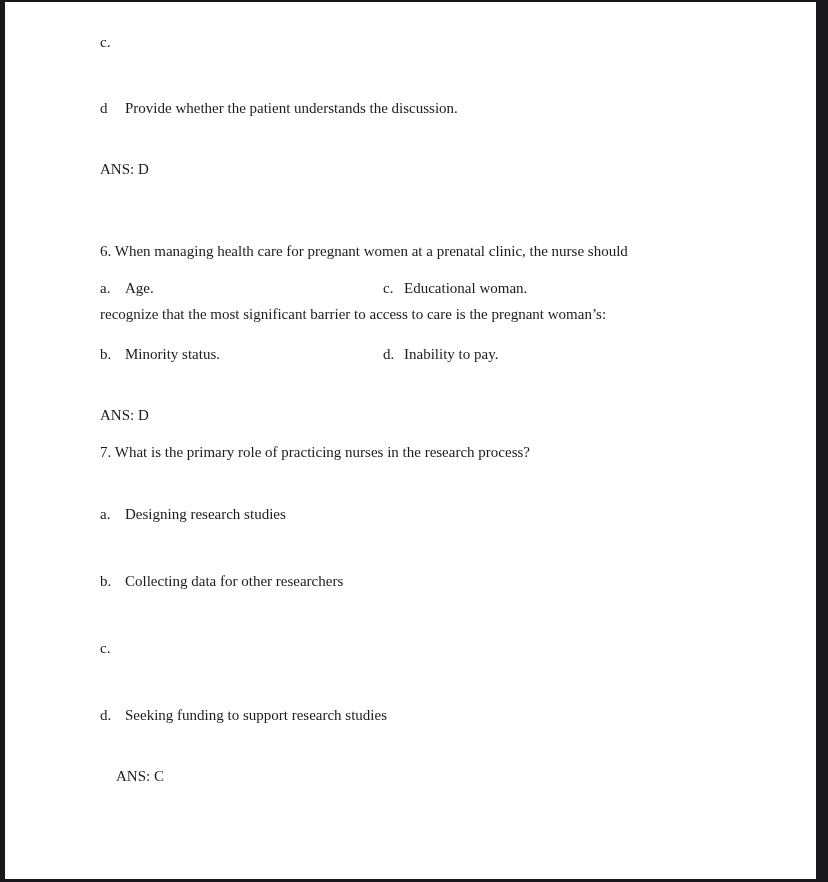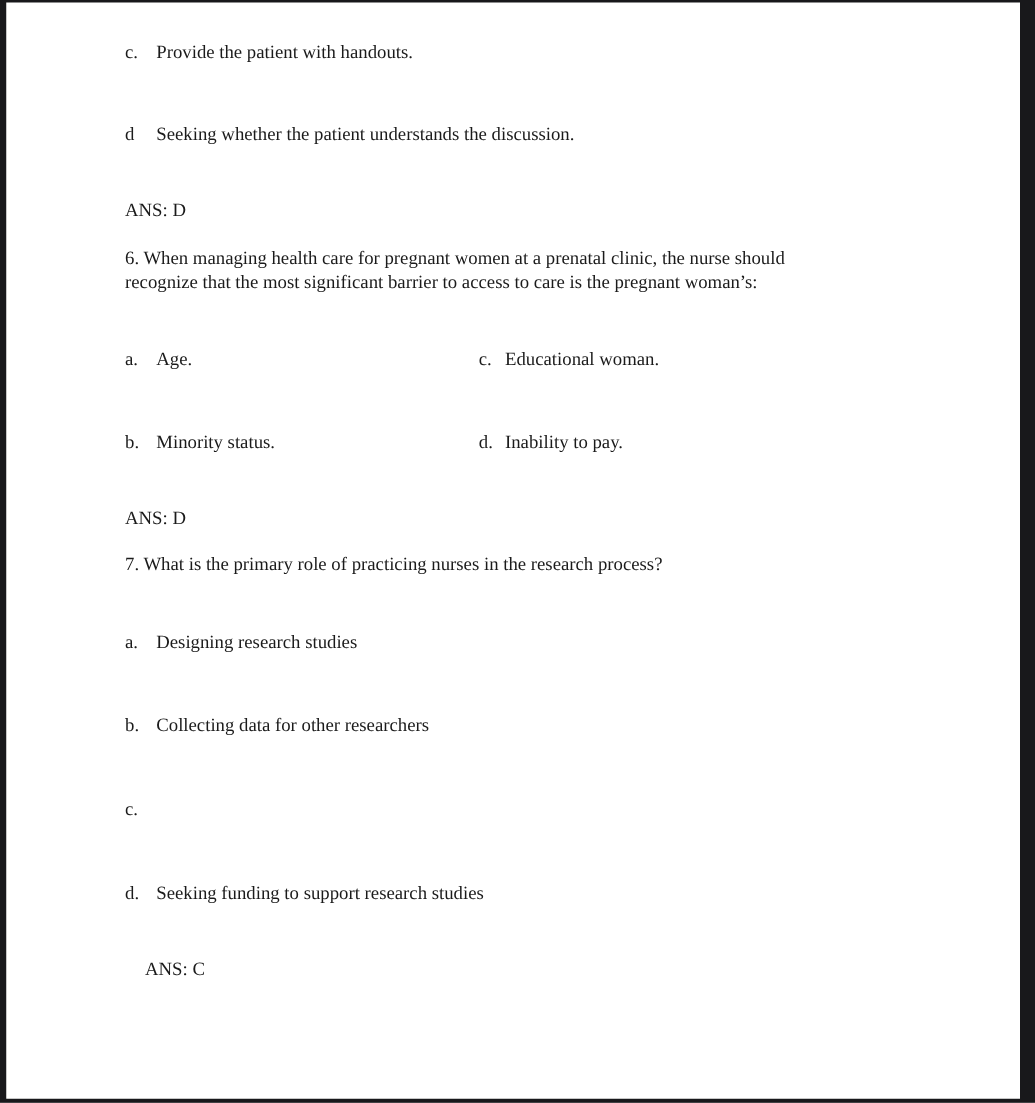--- a/index.html
+++ b/index.html
@@ -20,36 +20,35 @@
     width: 811px; height: 877px;
     background: #ffffff;
     color: #1b1b1b;
     font-size: 15px;
     line-height: 18px;
   }
   .block { position: absolute; white-space: nowrap; }
   .row { display: flex; align-items: baseline; }
   .letter { display: inline-block; width: 25px; flex: 0 0 25px; }
   .letter.narrow { width: 21px; flex: 0 0 21px; }
-  .stem2 { line-height: 18.5px; white-space: nowrap; }
+  .stem2 { line-height: 18.5px; white-space: nowrap; margin-top: 44px; }
 </style>
 </head>
 <body>
 
 <div class="viewer">
   <div class="page">
 
     <div class="block row" style="top:31px; left:95px;">
       <span class="letter">c.</span>
-      <span>Provide the patient with handouts.</span>
     </div>
 
     <div class="block row" style="top:97px; left:95px;">
       <span class="letter">d</span>
-      <span>Seeking whether the patient understands the discussion.</span>
+      <span>Provide whether the patient understands the discussion.</span>
     </div>
 
     <div class="block" style="top:158px; left:95px;">ANS: D</div>
 
     <div class="block" style="top:196px; left:95px;">
       <div class="stem2">6. When managing health care for pregnant women at a prenatal clinic, the nurse should</div>
       <div class="stem2">recognize that the most significant barrier to access to care is the pregnant woman’s:</div>
     </div>
 
     <div class="block row" style="top:277px; left:95px;">

